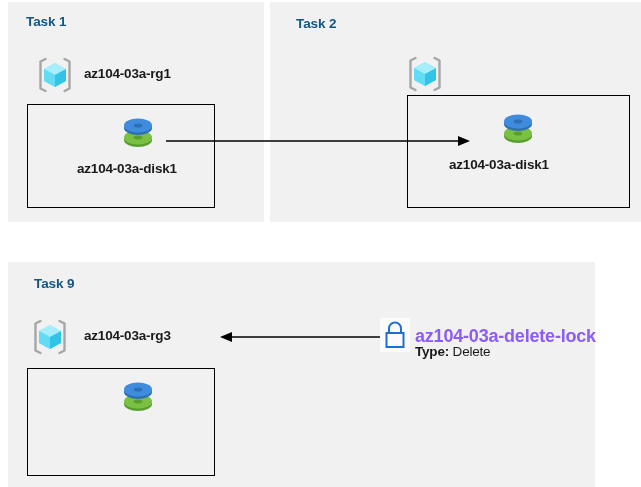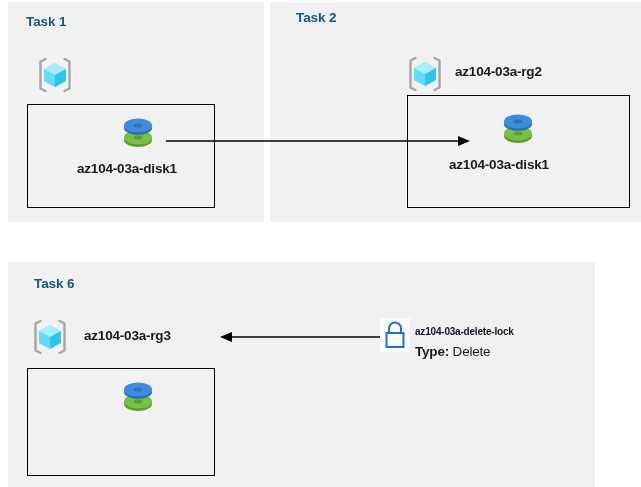--- a/index.html
+++ b/index.html
@@ -33,21 +33,21 @@
 
   .panel-title {
     position: absolute;
     color: #13567f;
     font-weight: bold;
     font-size: 13.5px;
     letter-spacing: -0.1px;
     white-space: nowrap;
   }
   #title-task1 { left: 26px;  top: 14px; }
-  #title-task2 { left: 296px; top: 10px; text-align: right;  }
+  #title-task2 { left: 296px; top: 16px; text-align: right;  }
   #title-task3 { left: 34px;  top: 276px; }
 
   
   .inner-box {
     position: absolute;
     border: 1.5px solid #000000;
     background: transparent;
     box-sizing: border-box;
   }
   #box-task1 { left: 27px;  top: 104px; width: 188px; height: 104px; }
@@ -110,22 +110,22 @@
     white-space: nowrap;
     letter-spacing: -0.2px;
   }
 
   
   #lock-name {
     position: absolute;
     left: 415px;
     top: 326px;
     font-weight: bold;
-    font-size: 10px;
-    color: #0f172a;
+    font-size: 18px;
+    color: #8b5cf6;
     white-space: nowrap;
     letter-spacing: -0.2px;
   }
   #lock-type-row {
     position: absolute;
     left: 415px;
     top: 344px;
     font-size: 13.5px;
     color: #1a1a1a;
     white-space: nowrap;
@@ -151,20 +151,21 @@
   <div class="panel-title" id="title-task1">Task 1</div>
 
   <svg class="rg-icon" id="rg1-icon" viewBox="0 0 38 38">
     <path d="M9.5 3 L4.5 5.5 L4.5 32.5 L9.5 35" fill="none" stroke="#a6a6a6" stroke-width="2.4" stroke-linecap="round" stroke-linejoin="round"></path>
     <path d="M28.5 3 L33.5 5.5 L33.5 32.5 L28.5 35" fill="none" stroke="#a6a6a6" stroke-width="2.4" stroke-linecap="round" stroke-linejoin="round"></path>
     <polygon points="19,7 30,13 30,25 19,31 8,25 8,13" fill="#8ce7fb"></polygon>
     <polygon points="19,7 30,13 19,19 8,13" fill="#a7eefc"></polygon>
     <polygon points="19,19 30,13 30,25 19,31" fill="#32c4e6"></polygon>
     <polygon points="19,19 8,13 8,25 19,31" fill="#62dcf5"></polygon>
   </svg>
+  <div class="res-label" id="label-rg1">az104-03a-rg1</div>
 
   <div class="inner-box" id="box-task1"></div>
 
   <svg class="disk-icon" id="disk1-icon" viewBox="0 0 42 40">
     <ellipse cx="21" cy="28" rx="14" ry="7" fill="#5a9e2f"></ellipse>
     <ellipse cx="21" cy="25.5" rx="14" ry="7" fill="#7ac143"></ellipse>
     <ellipse cx="21" cy="25.5" rx="4.3" ry="2" fill="#5a9e2f"></ellipse>
     <ellipse cx="21" cy="16" rx="14" ry="7" fill="#2f6fb5"></ellipse>
     <ellipse cx="21" cy="13.5" rx="14" ry="7" fill="#3f8bdd"></ellipse>
     <ellipse cx="21" cy="13.5" rx="4.3" ry="2" fill="#2f6fb5"></ellipse>
@@ -175,41 +176,40 @@
   <div class="panel-title" id="title-task2">Task 2</div>
 
   <svg class="rg-icon" id="rg2-icon" viewBox="0 0 38 38">
     <path d="M9.5 3 L4.5 5.5 L4.5 32.5 L9.5 35" fill="none" stroke="#a6a6a6" stroke-width="2.4" stroke-linecap="round" stroke-linejoin="round"></path>
     <path d="M28.5 3 L33.5 5.5 L33.5 32.5 L28.5 35" fill="none" stroke="#a6a6a6" stroke-width="2.4" stroke-linecap="round" stroke-linejoin="round"></path>
     <polygon points="19,7 30,13 30,25 19,31 8,25 8,13" fill="#8ce7fb"></polygon>
     <polygon points="19,7 30,13 19,19 8,13" fill="#a7eefc"></polygon>
     <polygon points="19,19 30,13 30,25 19,31" fill="#32c4e6"></polygon>
     <polygon points="19,19 8,13 8,25 19,31" fill="#62dcf5"></polygon>
   </svg>
-  <div class="res-label" id="label-rg2">az104-03a-rg2</div>
 
   <div class="inner-box" id="box-task2"></div>
 
   <svg class="disk-icon" id="disk2-icon" viewBox="0 0 42 40">
     <ellipse cx="21" cy="28" rx="14" ry="7" fill="#5a9e2f"></ellipse>
     <ellipse cx="21" cy="25.5" rx="14" ry="7" fill="#7ac143"></ellipse>
     <ellipse cx="21" cy="25.5" rx="4.3" ry="2" fill="#5a9e2f"></ellipse>
     <ellipse cx="21" cy="16" rx="14" ry="7" fill="#2f6fb5"></ellipse>
     <ellipse cx="21" cy="13.5" rx="14" ry="7" fill="#3f8bdd"></ellipse>
     <ellipse cx="21" cy="13.5" rx="4.3" ry="2" fill="#2f6fb5"></ellipse>
   </svg>
   <div class="res-label" id="label-disk2">az104-03a-disk1</div>
 
   <svg class="arrow-svg" id="arrow-move" viewBox="0 0 310 22">
     <line x1="0" y1="11" x2="296" y2="11" stroke="#000000" stroke-width="1.6"></line>
     <polygon points="304,11 292,6 292,16" fill="#000000"></polygon>
   </svg>
 
   <div class="panel" id="panel-task3"></div>
-  <div class="panel-title" id="title-task3">Task 6</div>
+  <div class="panel-title" id="title-task3">Task 9</div>
 
   <svg class="rg-icon" id="rg3-icon" viewBox="0 0 38 38">
     <path d="M9.5 3 L4.5 5.5 L4.5 32.5 L9.5 35" fill="none" stroke="#a6a6a6" stroke-width="2.4" stroke-linecap="round" stroke-linejoin="round"></path>
     <path d="M28.5 3 L33.5 5.5 L33.5 32.5 L28.5 35" fill="none" stroke="#a6a6a6" stroke-width="2.4" stroke-linecap="round" stroke-linejoin="round"></path>
     <polygon points="19,7 30,13 30,25 19,31 8,25 8,13" fill="#8ce7fb"></polygon>
     <polygon points="19,7 30,13 19,19 8,13" fill="#a7eefc"></polygon>
     <polygon points="19,19 30,13 30,25 19,31" fill="#32c4e6"></polygon>
     <polygon points="19,19 8,13 8,25 19,31" fill="#62dcf5"></polygon>
   </svg>
   <div class="res-label" id="label-rg3">az104-03a-rg3</div>

